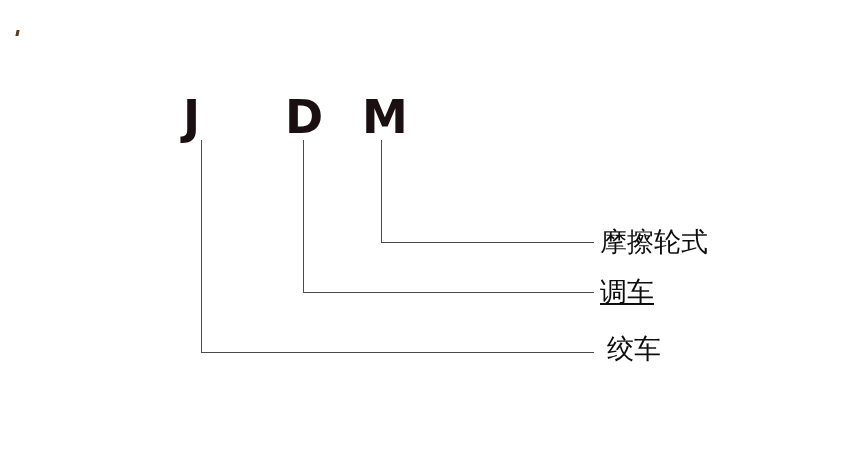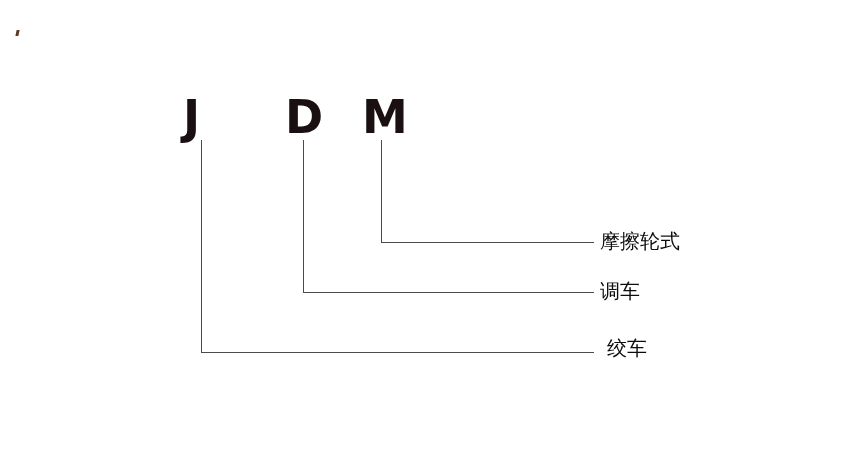--- a/index.html
+++ b/index.html
@@ -53,28 +53,28 @@
 
   #leader-h-j { left: 201px; top: 352px; width: 393px; }
   #leader-h-d { left: 303px; top: 292px; width: 291px; }
   #leader-h-m { left: 381px; top: 242px; width: 213px; }
 
   
   .callout-label {
     position: absolute;
     font-family: "DejaVu Sans", "Liberation Sans", sans-serif;
     font-weight: normal;
-    font-size: 20px;
+    font-size: 27px;
     line-height: 29px;
     color: #0d0d0d;
     white-space: nowrap;
     user-select: none;
   }
   #label-m { left: 600px; top: 227px; }
-  #label-d { left: 600px; top: 277px; }
+  #label-d { left: 600px; top: 277px; text-decoration: underline; }
   #label-j { left: 600px; top: 334px; margin-left: 7px; }
 
   
   #corner-speck {
     position: absolute;
     left: 16px;
     top: 30px;
     width: 3px;
     height: 6px;
     background: #5c3a22;

